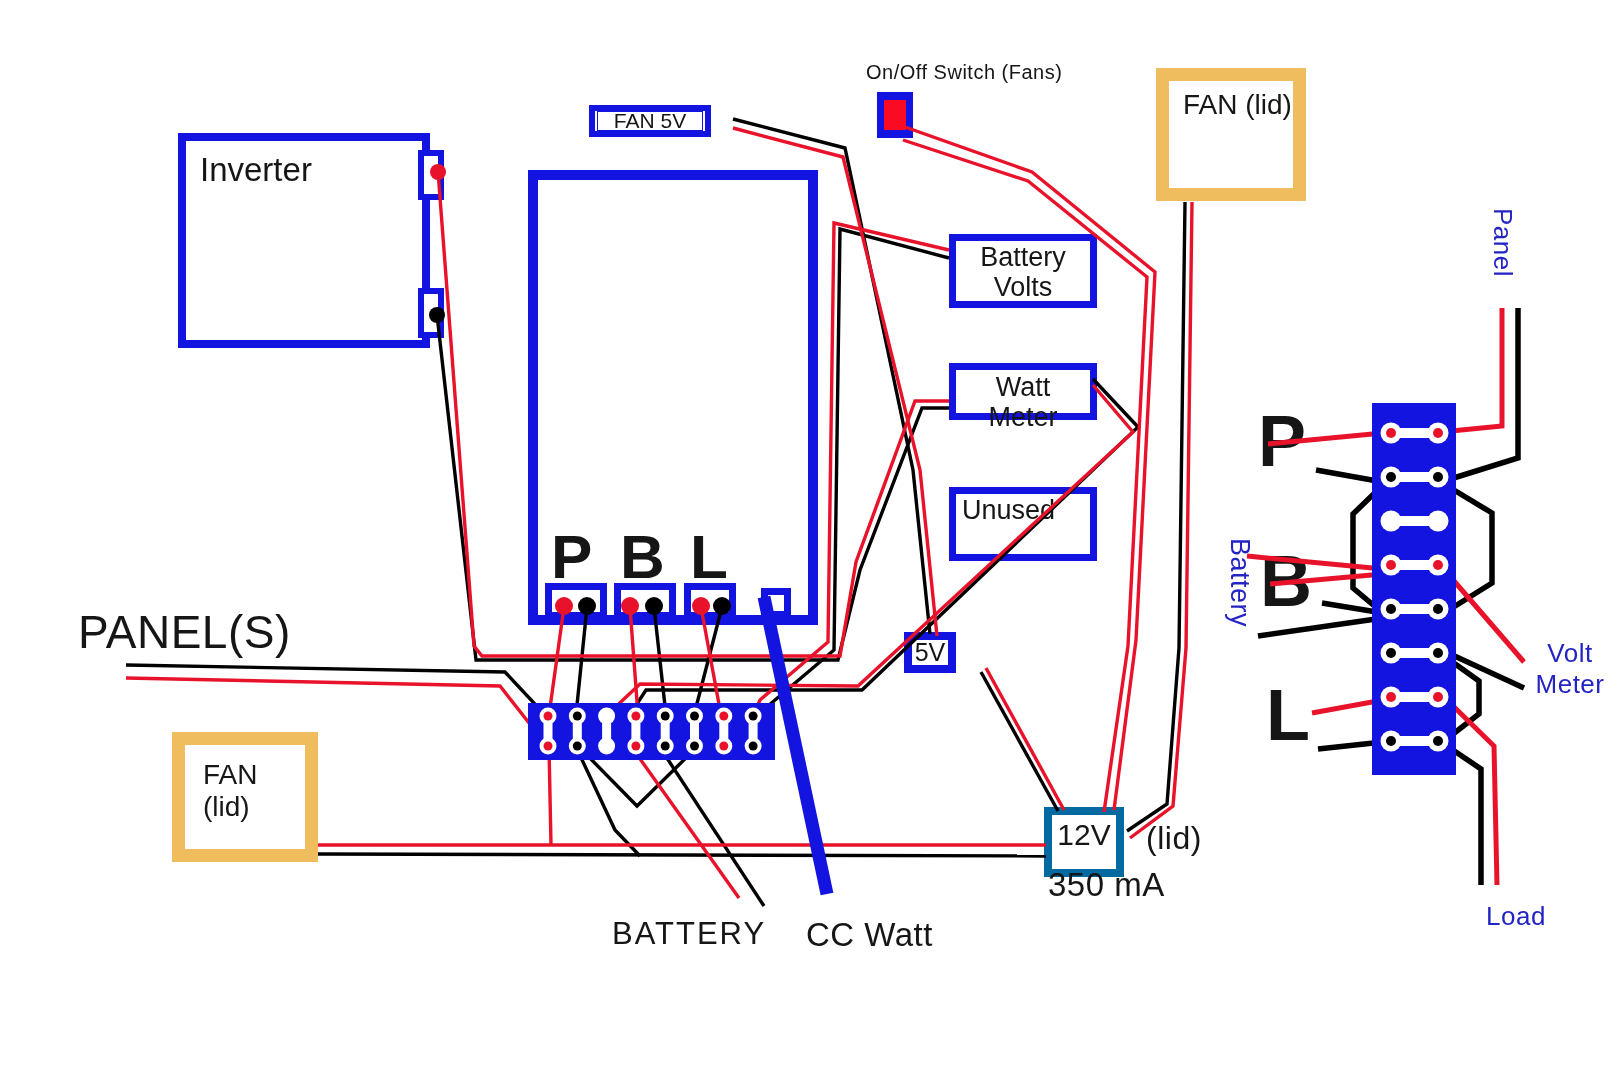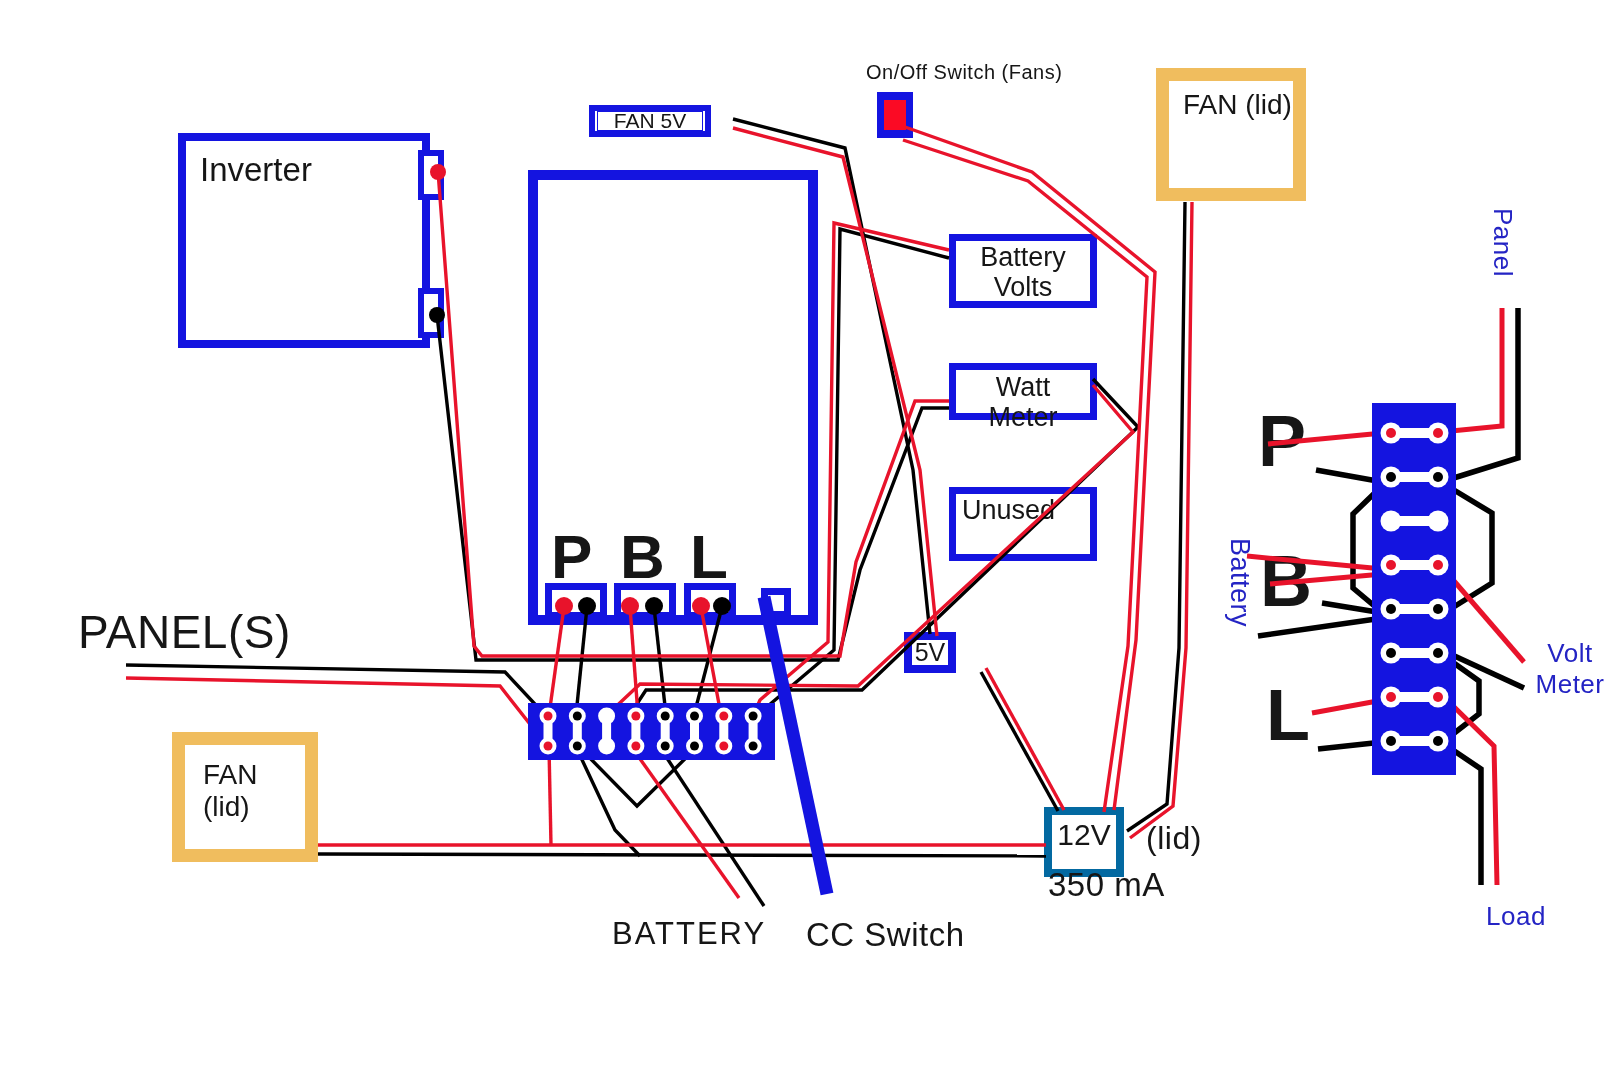--- a/index.html
+++ b/index.html
@@ -109,21 +109,21 @@
   </div>
   <div class="lbl" id="lbl-lid">(lid)</div>
   <div class="lbl" id="lbl-350">350 mA</div>
 
   <div class="box tan" id="fanlid-bottom">
     <div class="t">FAN (lid)</div>
   </div>
 
   <div class="lbl" id="lbl-panels">PANEL(S)</div>
   <div class="lbl" id="lbl-battery">BATTERY</div>
-  <div class="lbl" id="lbl-ccmeter">CC Switch</div>
+  <div class="lbl" id="lbl-ccmeter">CC Watt</div>
 
   <div class="lbl bigpbl" id="lbl-p">P</div>
   <div class="lbl bigpbl" id="lbl-b">B</div>
   <div class="lbl bigpbl" id="lbl-l">L</div>
 
   <div class="lbl bluetxt vert" id="lbl-panelrot">Panel</div>
   <div class="lbl bluetxt vert" id="lbl-battrot">Battery</div>
   <div class="lbl bluetxt" id="lbl-voltmeter">
     <div>Volt</div>
     <div>Meter</div>

